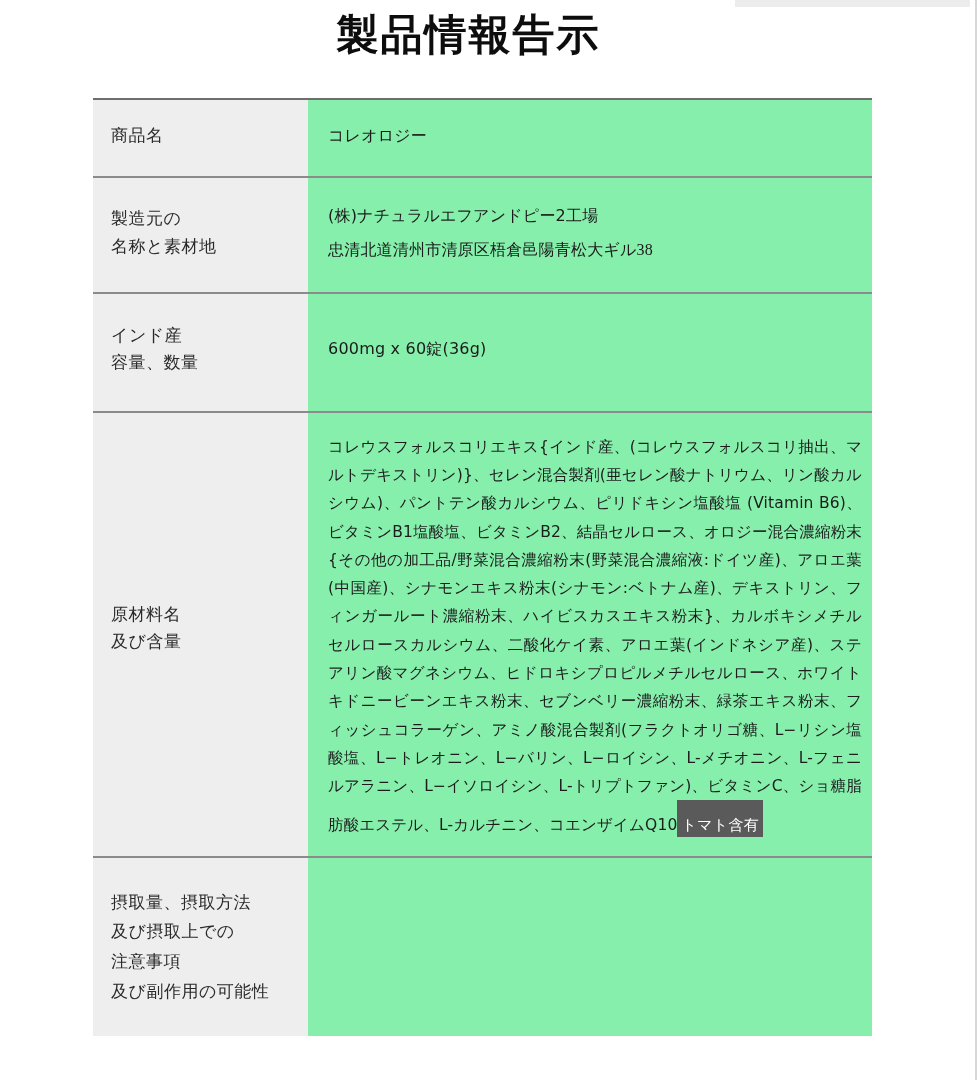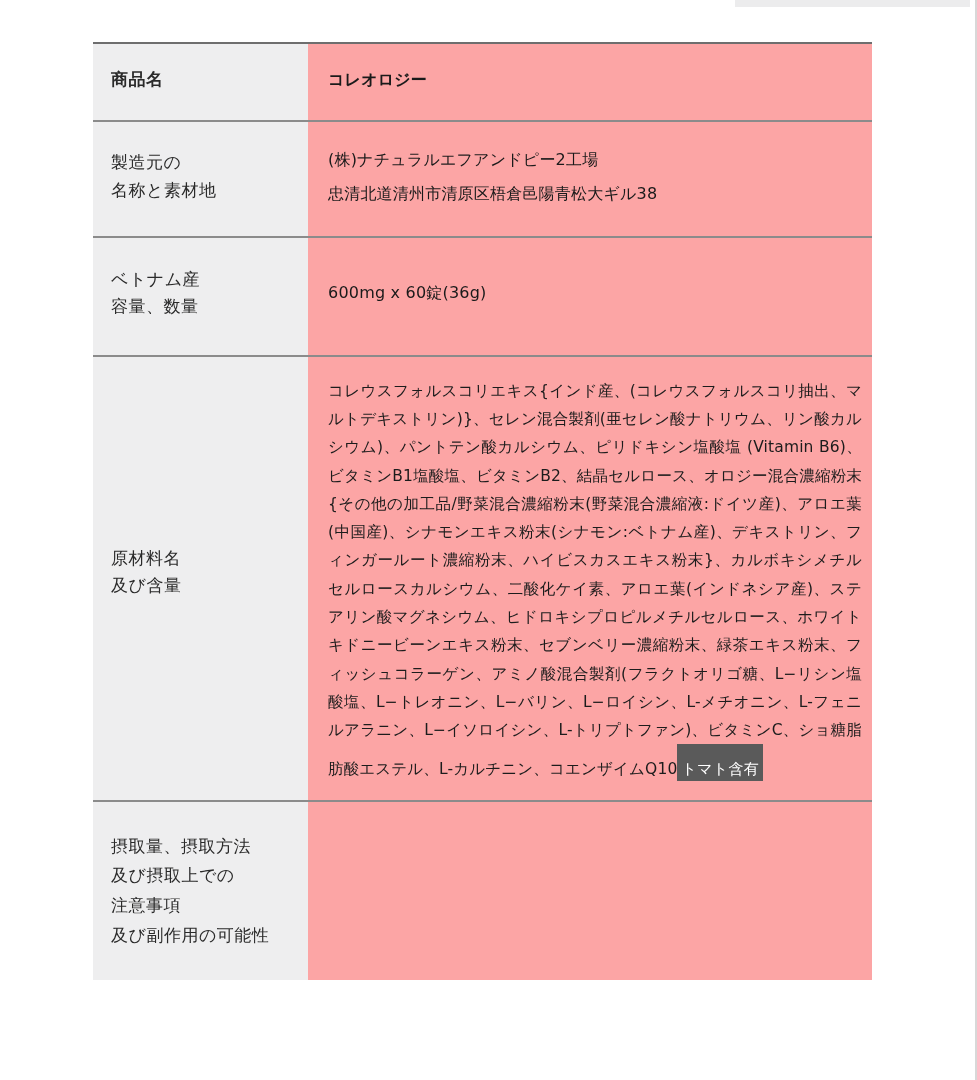--- a/index.html
+++ b/index.html
@@ -76,37 +76,37 @@
     background: #eeeeef;
     font-size: 17px;
     line-height: 1.62;
     color: #2a2a2a;
     padding: 22px 0 22px 18px;
     letter-spacing: 0.5px;
     white-space: pre-line;
   }
 
   td.value-cell {
-    background: #fca5a5;
+    background: #86efac;
     font-size: 16px;
     line-height: 1.72;
     color: #1a1a1a;
     padding: 22px 10px 22px 20px;
     letter-spacing: 0.2px;
   }
 
   
-  tr.row-name td { padding-bottom: 26px; font-weight: bold; }
+  tr.row-name td { padding-bottom: 26px; }
   tr.row-type td { padding-top: 26px; padding-bottom: 26px; }
   tr.row-maker td { padding-top: 24px; padding-bottom: 28px; }
   tr.row-date td { padding-top: 26px; padding-bottom: 30px; }
   tr.row-pack td { padding-top: 28px; padding-bottom: 34px; }
 
   .value-line { display: block; }
-  .value-line + .value-line { margin-top: 7px; }
+  .value-line + .value-line { margin-top: 7px; font-family: Liberation Serif, serif; }
 
   
   tr.row-ingredients td.label-cell {
     vertical-align: middle;
     padding-top: 0;
     padding-bottom: 12px;
   }
   tr.row-ingredients td.value-cell {
     padding-top: 20px;
     padding-bottom: 16px;
@@ -146,20 +146,21 @@
   }
 </style>
 </head>
 <body>
 
 <div class="scan-band-top"></div>
 <div class="scan-edge-right"></div>
 
 <div class="page">
 
+  <div class="doc-title">製品情報告示</div>
 
   <table class="info-table">
     <tbody>
 
       <tr class="row-name">
         <td class="label-cell">商品名</td>
         <td class="value-cell">
           <span class="value-line">コレオロジー</span>
         </td>
       </tr>
@@ -169,21 +170,21 @@
         <td class="label-cell">製造元の
 名称と素材地</td>
         <td class="value-cell">
           <span class="value-line">(株)ナチュラルエフアンドピー2工場</span>
           <span class="value-line">忠清北道清州市清原区梧倉邑陽青松大ギル38</span>
         </td>
       </tr>
 
 
       <tr class="row-pack">
-        <td class="label-cell">ベトナム産
+        <td class="label-cell">インド産
 容量、数量</td>
         <td class="value-cell">
           <span class="value-line">600mg x 60錠(36g)</span>
         </td>
       </tr>
 
       <tr class="row-ingredients">
         <td class="label-cell">原材料名
 及び含量</td>
         <td class="value-cell">

